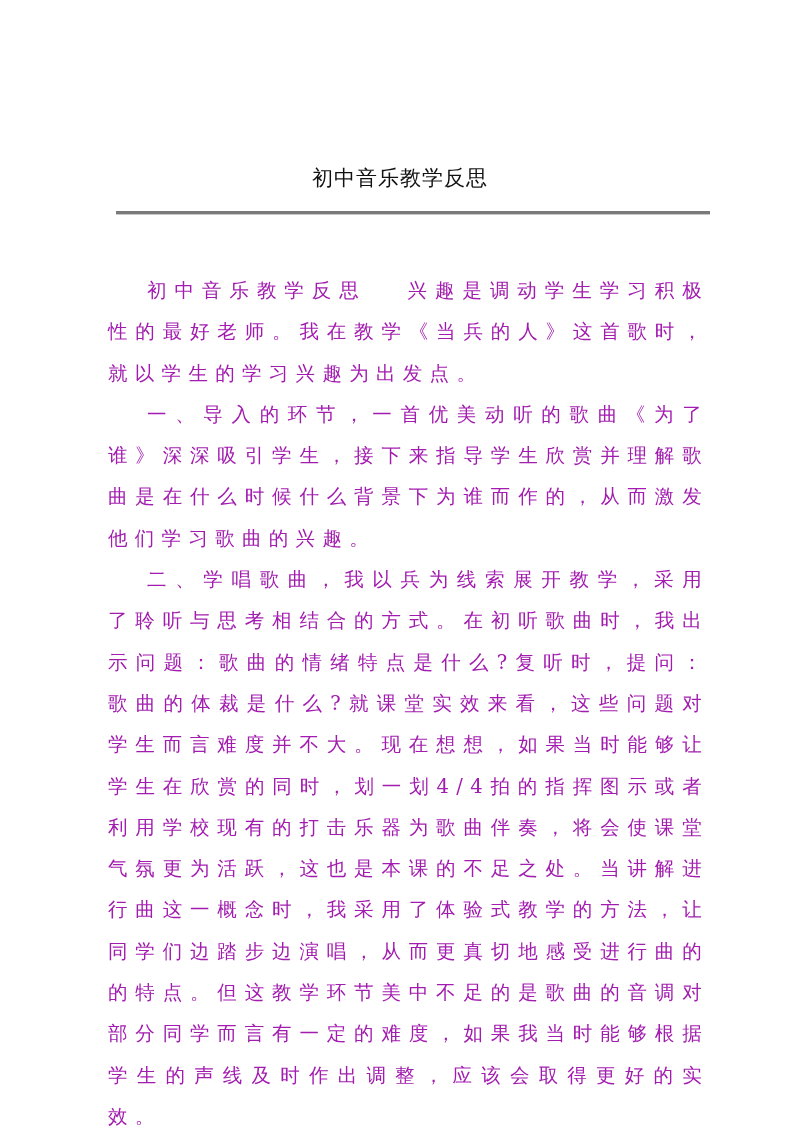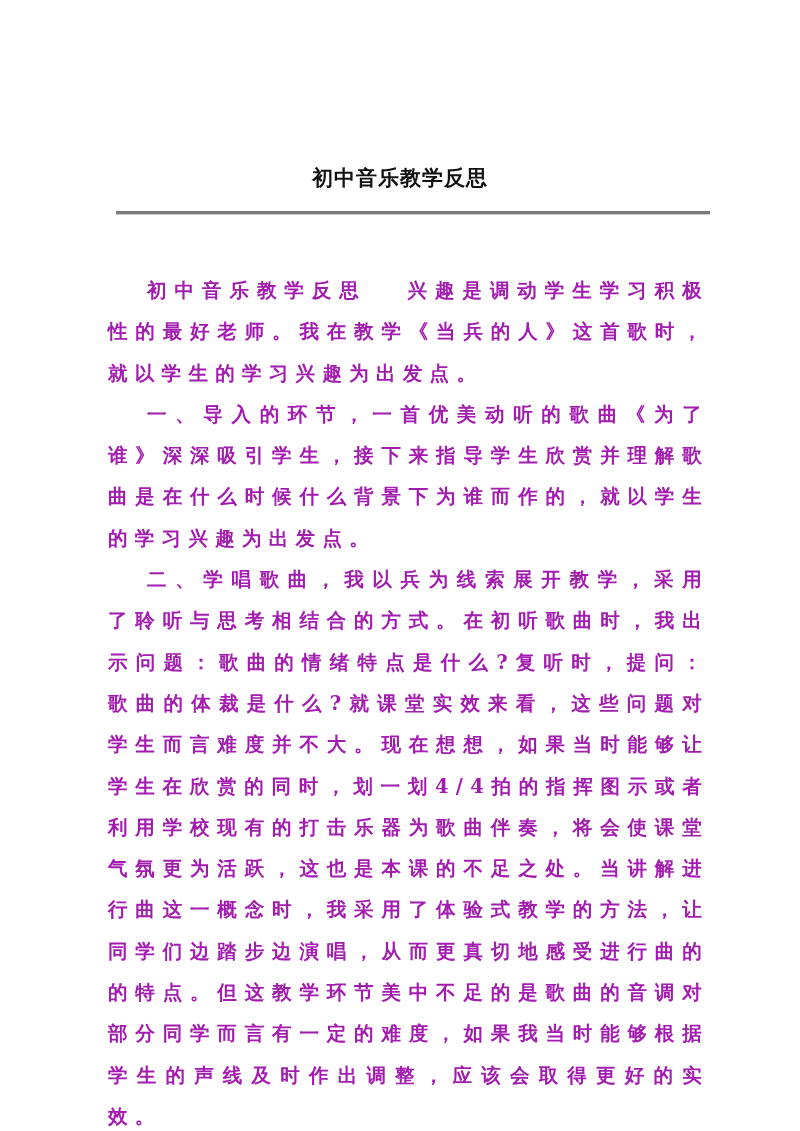--- a/index.html
+++ b/index.html
@@ -14,21 +14,20 @@
       overflow: hidden;
       font-family: "DejaVu Serif", "Liberation Serif", serif;
       color: #1a1a1a;
     }
     .page {
       position: absolute;
       left: 0; top: 0;
       width: 800px;
       height: 1057px;
       background: #ffffff;
-      font-weight: bold;
     }
     .doc-title {
       position: absolute;
       left: 0;
       width: 800px;
       top: 163px;
       text-align: center;
       font-size: 21px;
       line-height: 30px;
       letter-spacing: 1px;
@@ -66,16 +65,16 @@
   </style>
 </head>
 <body>
 
 <div class="page">
   <div class="doc-title">初中音乐教学反思</div>
   <div class="title-rule"></div>
 
   <div class="body-text">
     <p class="para"><span>初中音乐教学反思</span><span class="gap"></span><span>兴趣是调动学生学习积极性的最好老师。我在教学《当兵的人》这首歌时，就以学生的学习兴趣为出发点。</span></p>
-    <p class="para">一、导入的环节，一首优美动听的歌曲《为了谁》深深吸引学生，接下来指导学生欣赏并理解歌曲是在什么时候什么背景下为谁而作的，就以学生的学习兴趣为出发点。</p>
+    <p class="para">一、导入的环节，一首优美动听的歌曲《为了谁》深深吸引学生，接下来指导学生欣赏并理解歌曲是在什么时候什么背景下为谁而作的，从而激发他们学习歌曲的兴趣。</p>
     <p class="para">二、学唱歌曲，我以兵为线索展开教学，采用了聆听与思考相结合的方式。在初听歌曲时，我出示问题：歌曲的情绪特点是什么?复听时，提问：歌曲的体裁是什么?就课堂实效来看，这些问题对学生而言难度并不大。现在想想，如果当时能够让学生在欣赏的同时，划一划4/4拍的指挥图示或者利用学校现有的打击乐器为歌曲伴奏，将会使课堂气氛更为活跃，这也是本课的不足之处。当讲解进行曲这一概念时，我采用了体验式教学的方法，让同学们边踏步边演唱，从而更真切地感受进行曲的的特点。但这教学环节美中不足的是歌曲的音调对部分同学而言有一定的难度，如果我当时能够根据学生的声线及时作出调整，应该会取得更好的实效。</p>
   </div>
 </div>
 
 </body></html>

